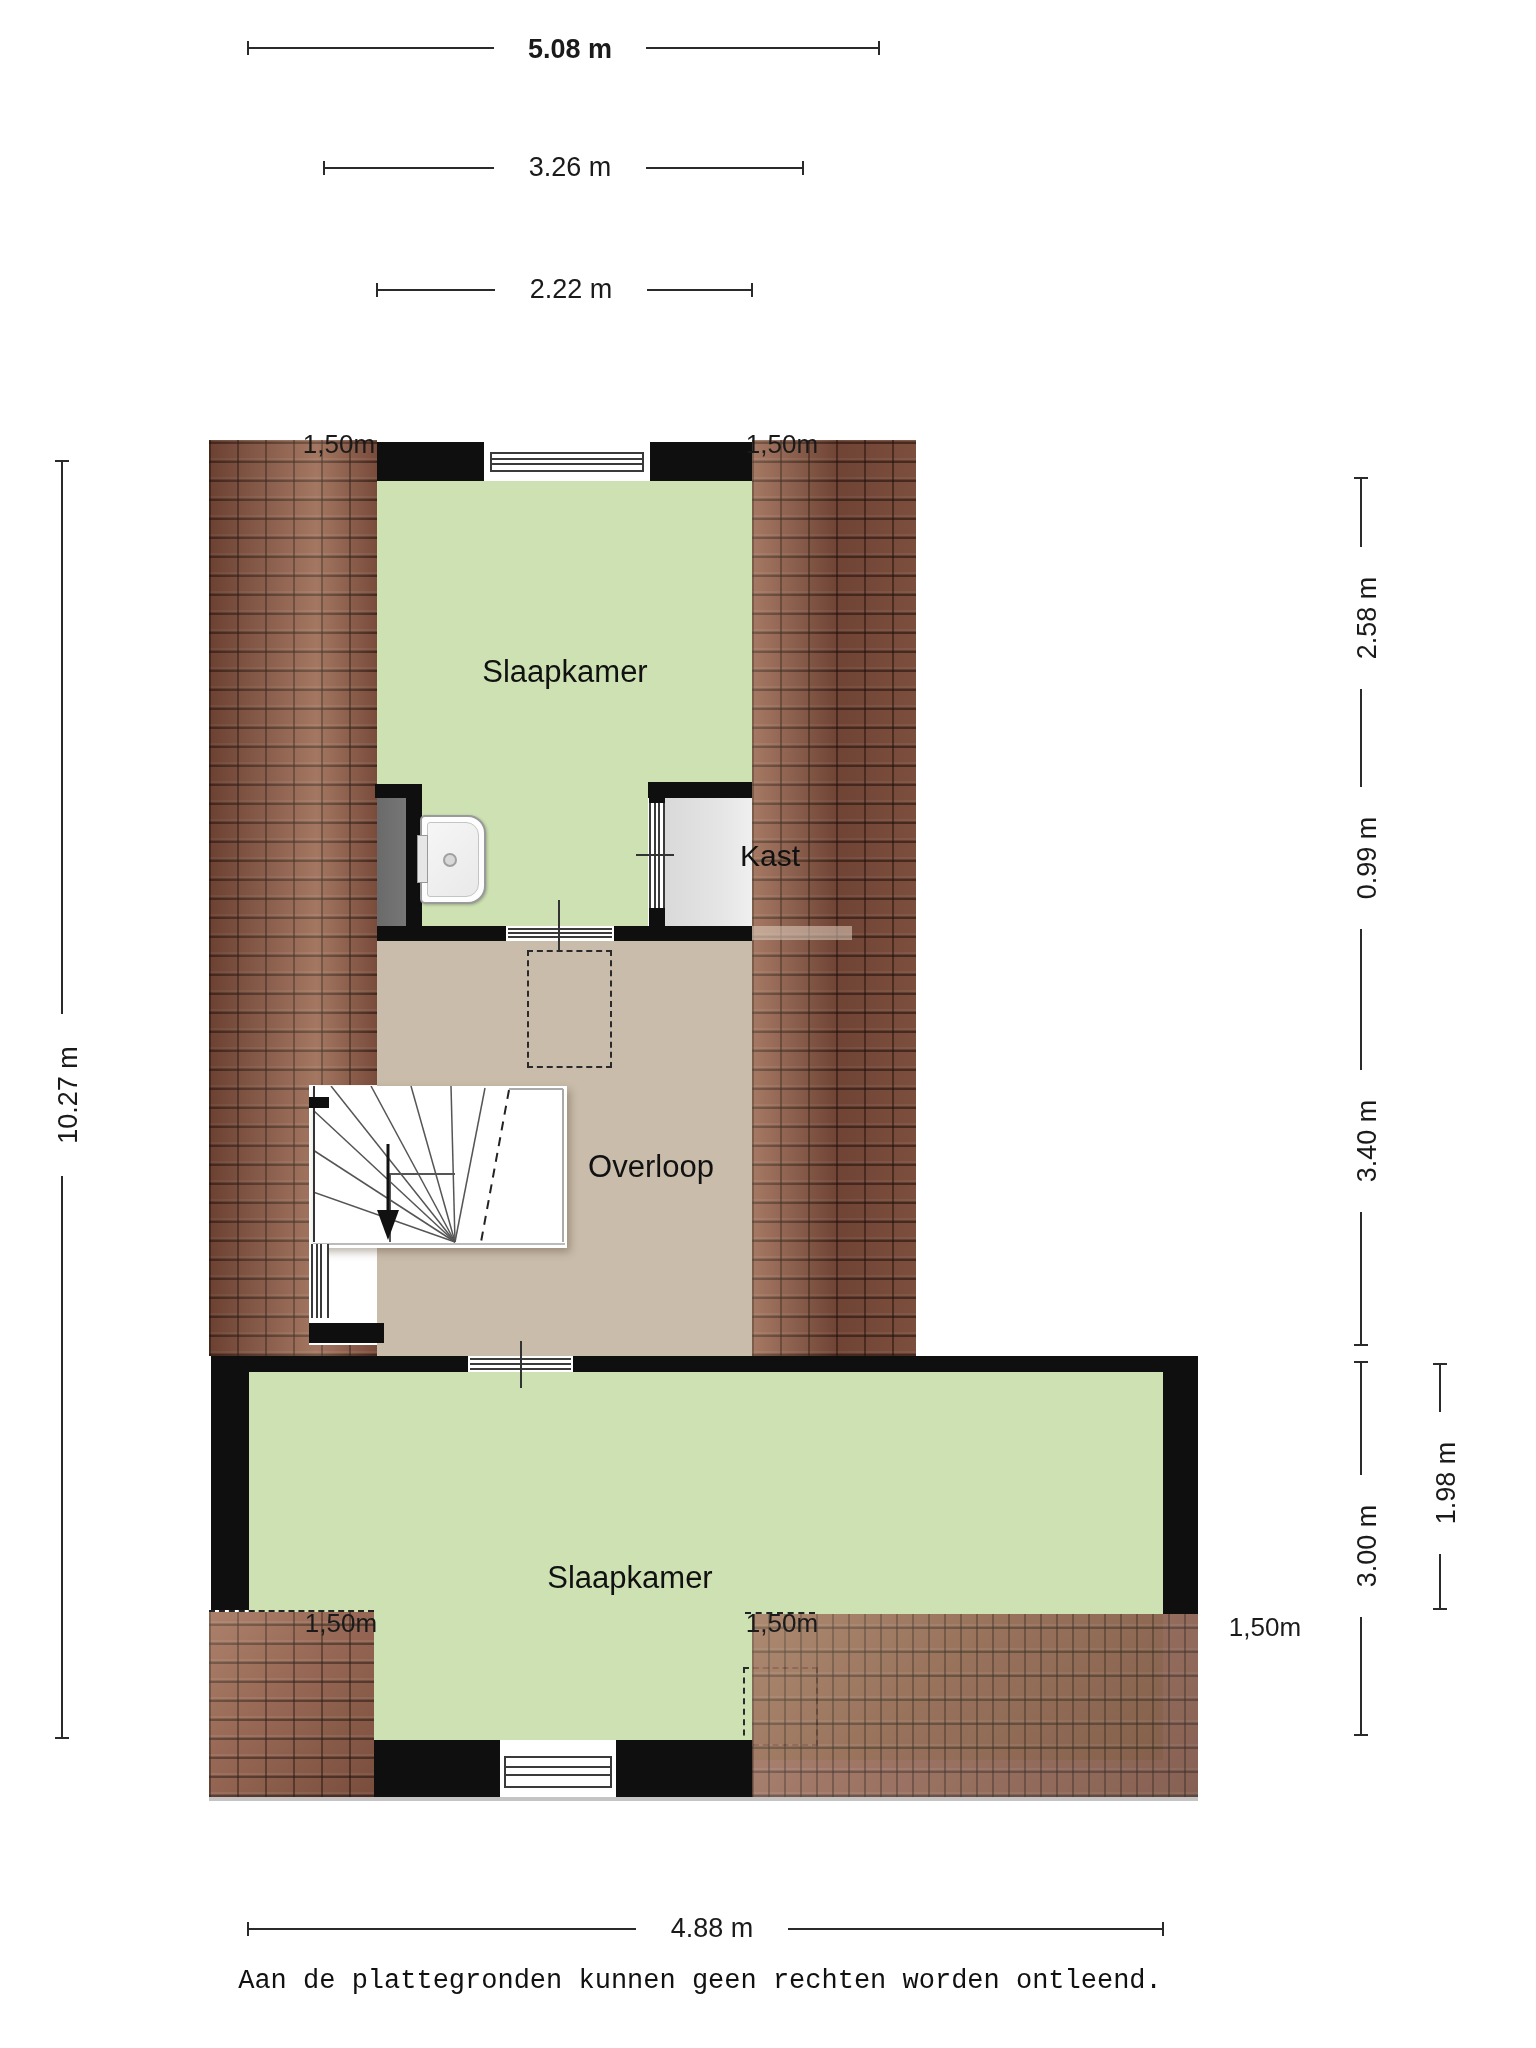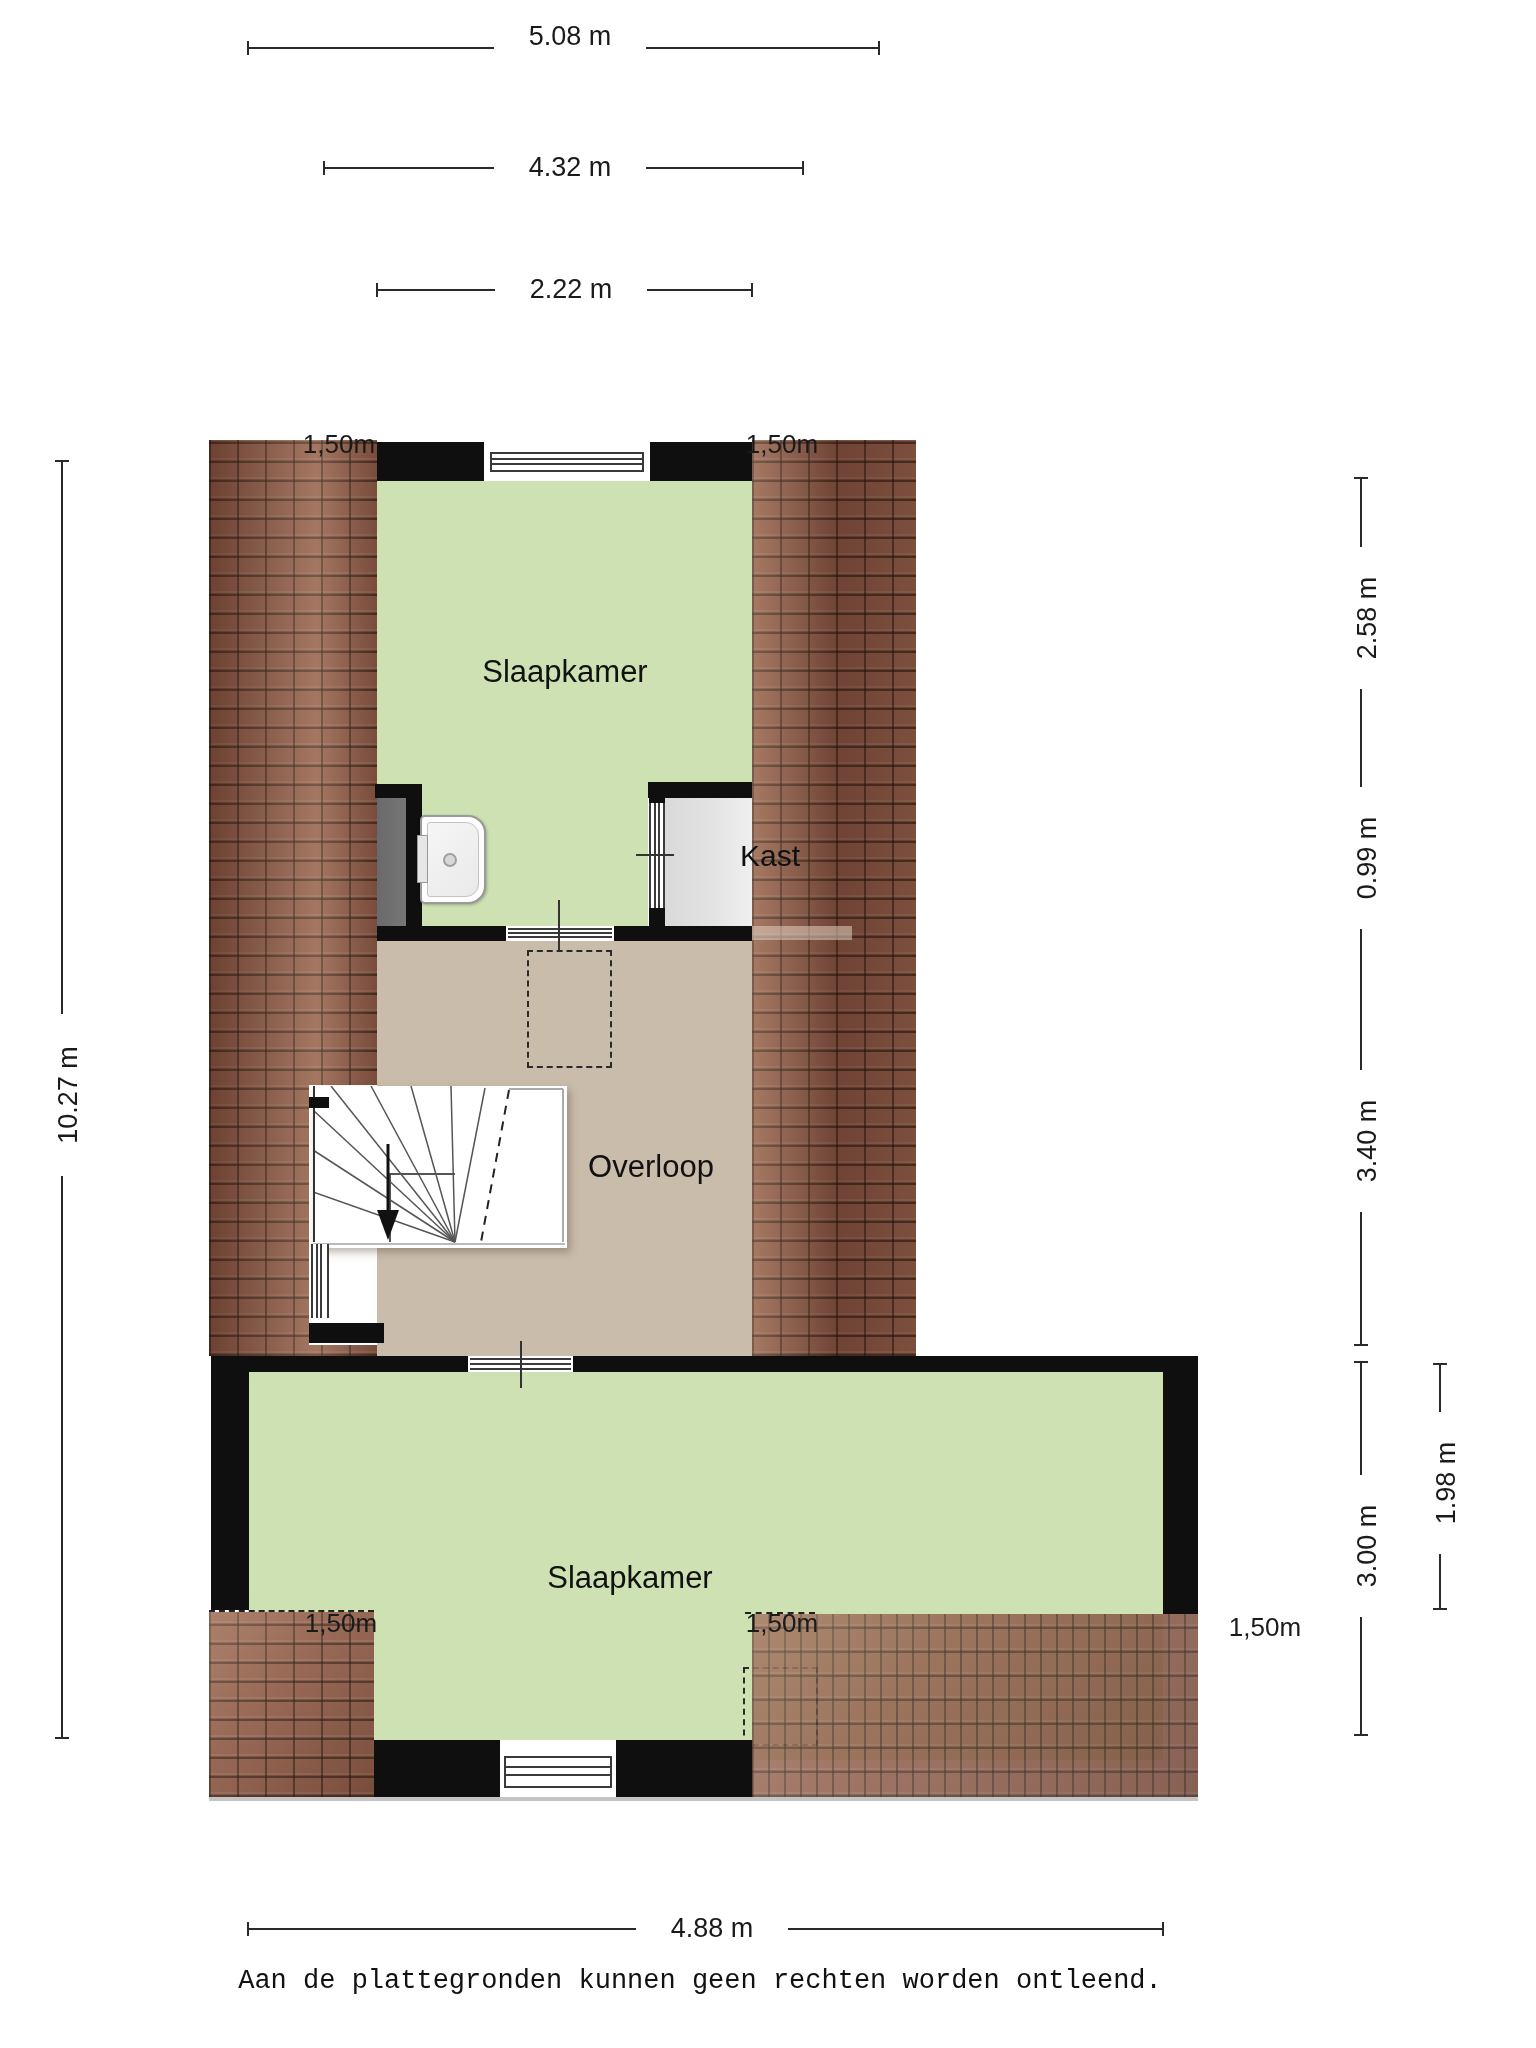--- a/index.html
+++ b/index.html
@@ -43,27 +43,27 @@
 </style>
 </head>
 <body>
 
 <div id="canvas">
 
   <div>
     <div class="dline-h" style="left:248px;top:47px;width:632px;"></div>
     <div class="tick-v" style="left:247px;top:41px;"></div>
     <div class="tick-v" style="left:878px;top:41px;"></div>
-    <div class="dlabel" style="left:494px;top:22px;width:140px;">5.08 m</div>
+    <div class="dlabel" style="left:494px;top:35px;width:140px;font-weight:bold;">5.08 m</div>
   </div>
   <div>
     <div class="dline-h" style="left:324px;top:167px;width:480px;"></div>
     <div class="tick-v" style="left:323px;top:161px;"></div>
     <div class="tick-v" style="left:802px;top:161px;"></div>
-    <div class="dlabel" style="left:494px;top:153px;width:140px;">4.32 m</div>
+    <div class="dlabel" style="left:494px;top:153px;width:140px;">3.26 m</div>
   </div>
   <div>
     <div class="dline-h" style="left:377px;top:289px;width:376px;"></div>
     <div class="tick-v" style="left:376px;top:283px;"></div>
     <div class="tick-v" style="left:751px;top:283px;"></div>
     <div class="dlabel" style="left:495px;top:275px;width:140px;">2.22 m</div>
   </div>
 
   <div>
     <div class="dline-v" style="left:61px;top:461px;height:1278px;"></div>

